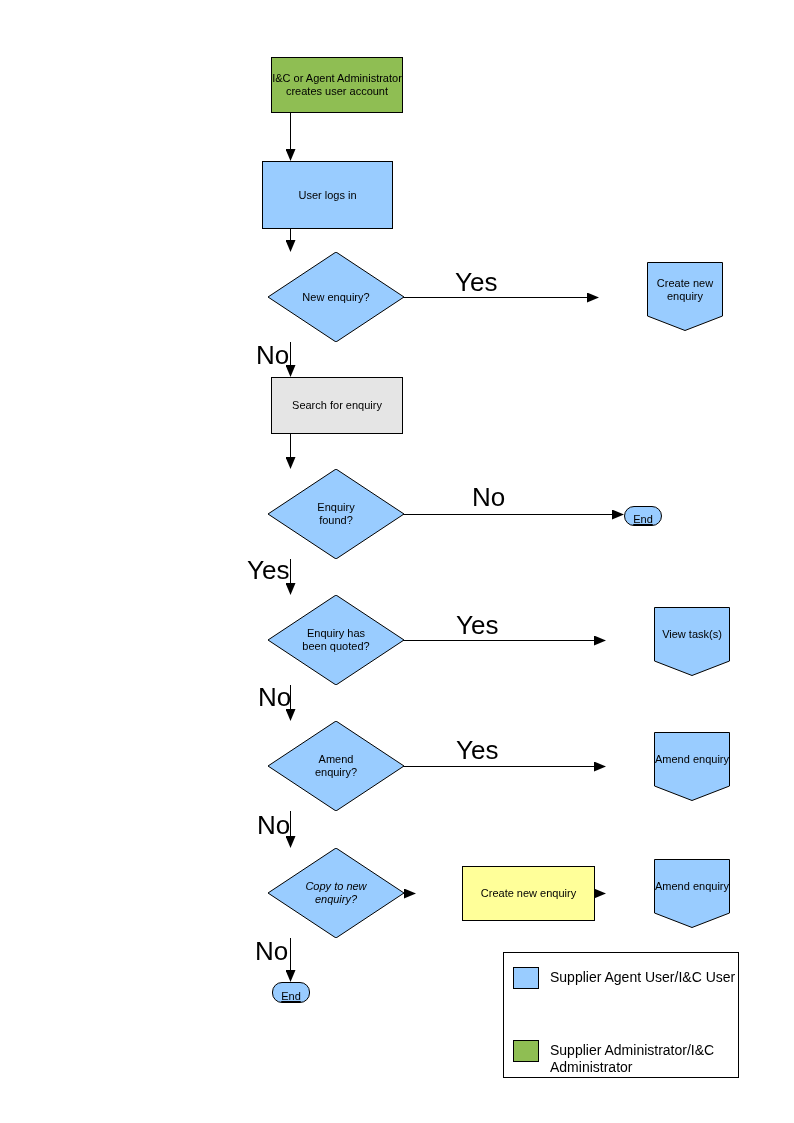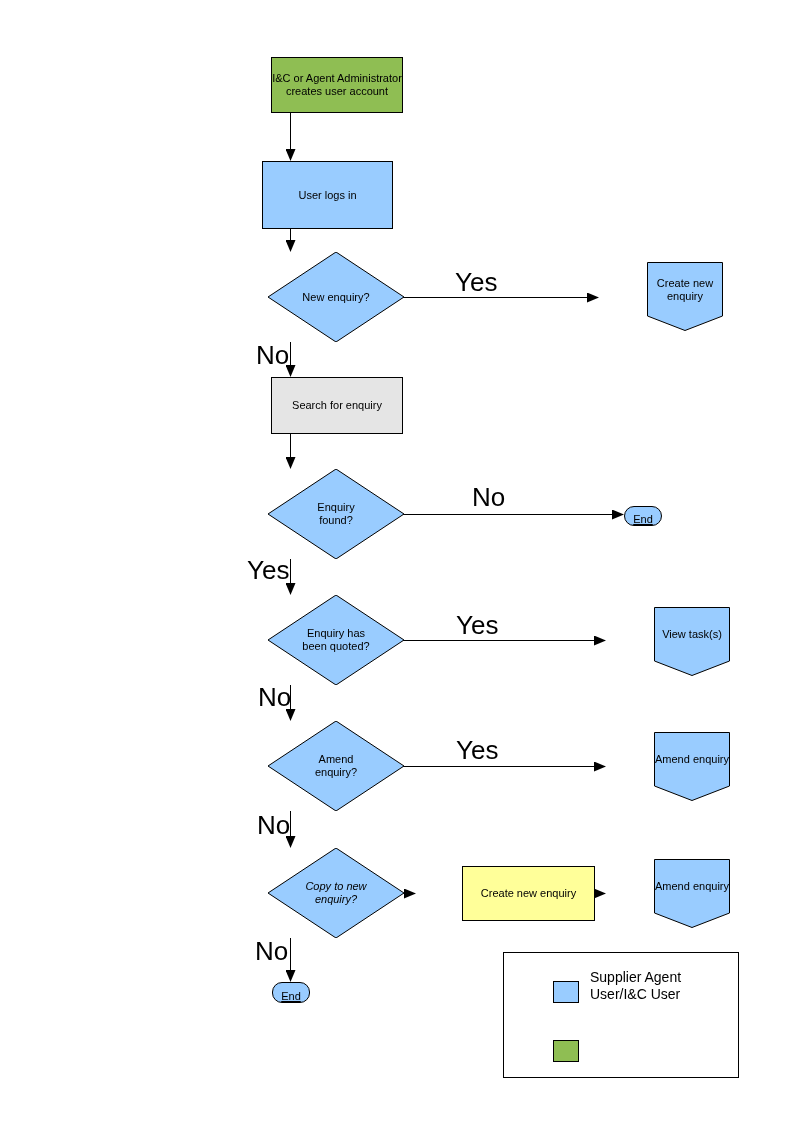--- a/index.html
+++ b/index.html
@@ -59,21 +59,21 @@
   .el-no3  { left:258px; top:684px; }
   .el-yes4 { left:456px; top:737px; }
   .el-no4  { left:257px; top:812px; }
   .el-no5  { left:255px; top:938px; }
 
   
   .legend {
     position:absolute; left:503px; top:952px; width:236px; height:126px;
     border:1px solid #000; box-sizing:border-box; background:#fff;
   }
-  .legend-row { position:absolute; left:9px; display:flex; gap:11px; align-items:flex-end;margin-left:40px; }
+  .legend-row { position:absolute; left:9px; display:flex; gap:11px; align-items:flex-start; }
   .lr-1 { top:14px; }
   .lr-2 { top:51px; }
   .lr-3 { top:87px; }
   .swatch { width:26px; height:22px; border:1px solid #000; box-sizing:border-box; flex:none; }
   .legend-label { font-size:14px; line-height:17px; white-space:pre-line; padding-top:2px; }
 </style>
 </head>
 <body>
 
 <div class="canvas">
@@ -204,16 +204,18 @@
   <div class="edge-label el-no4">No</div>
   <div class="edge-label el-no5">No</div>
 
   <div class="legend">
     <div class="legend-row lr-1">
       <div class="swatch" style="background-color: rgb(153, 204, 255);"></div>
       <div class="legend-label">Supplier Agent User/I&amp;C User</div>
     </div>
     <div class="legend-row lr-3">
       <div class="swatch" style="background-color: rgb(143, 190, 83);"></div>
+      <div class="legend-label">Supplier Administrator/I&amp;C
+Administrator</div>
     </div>
   </div>
 
 </div>
 
 </body></html>

